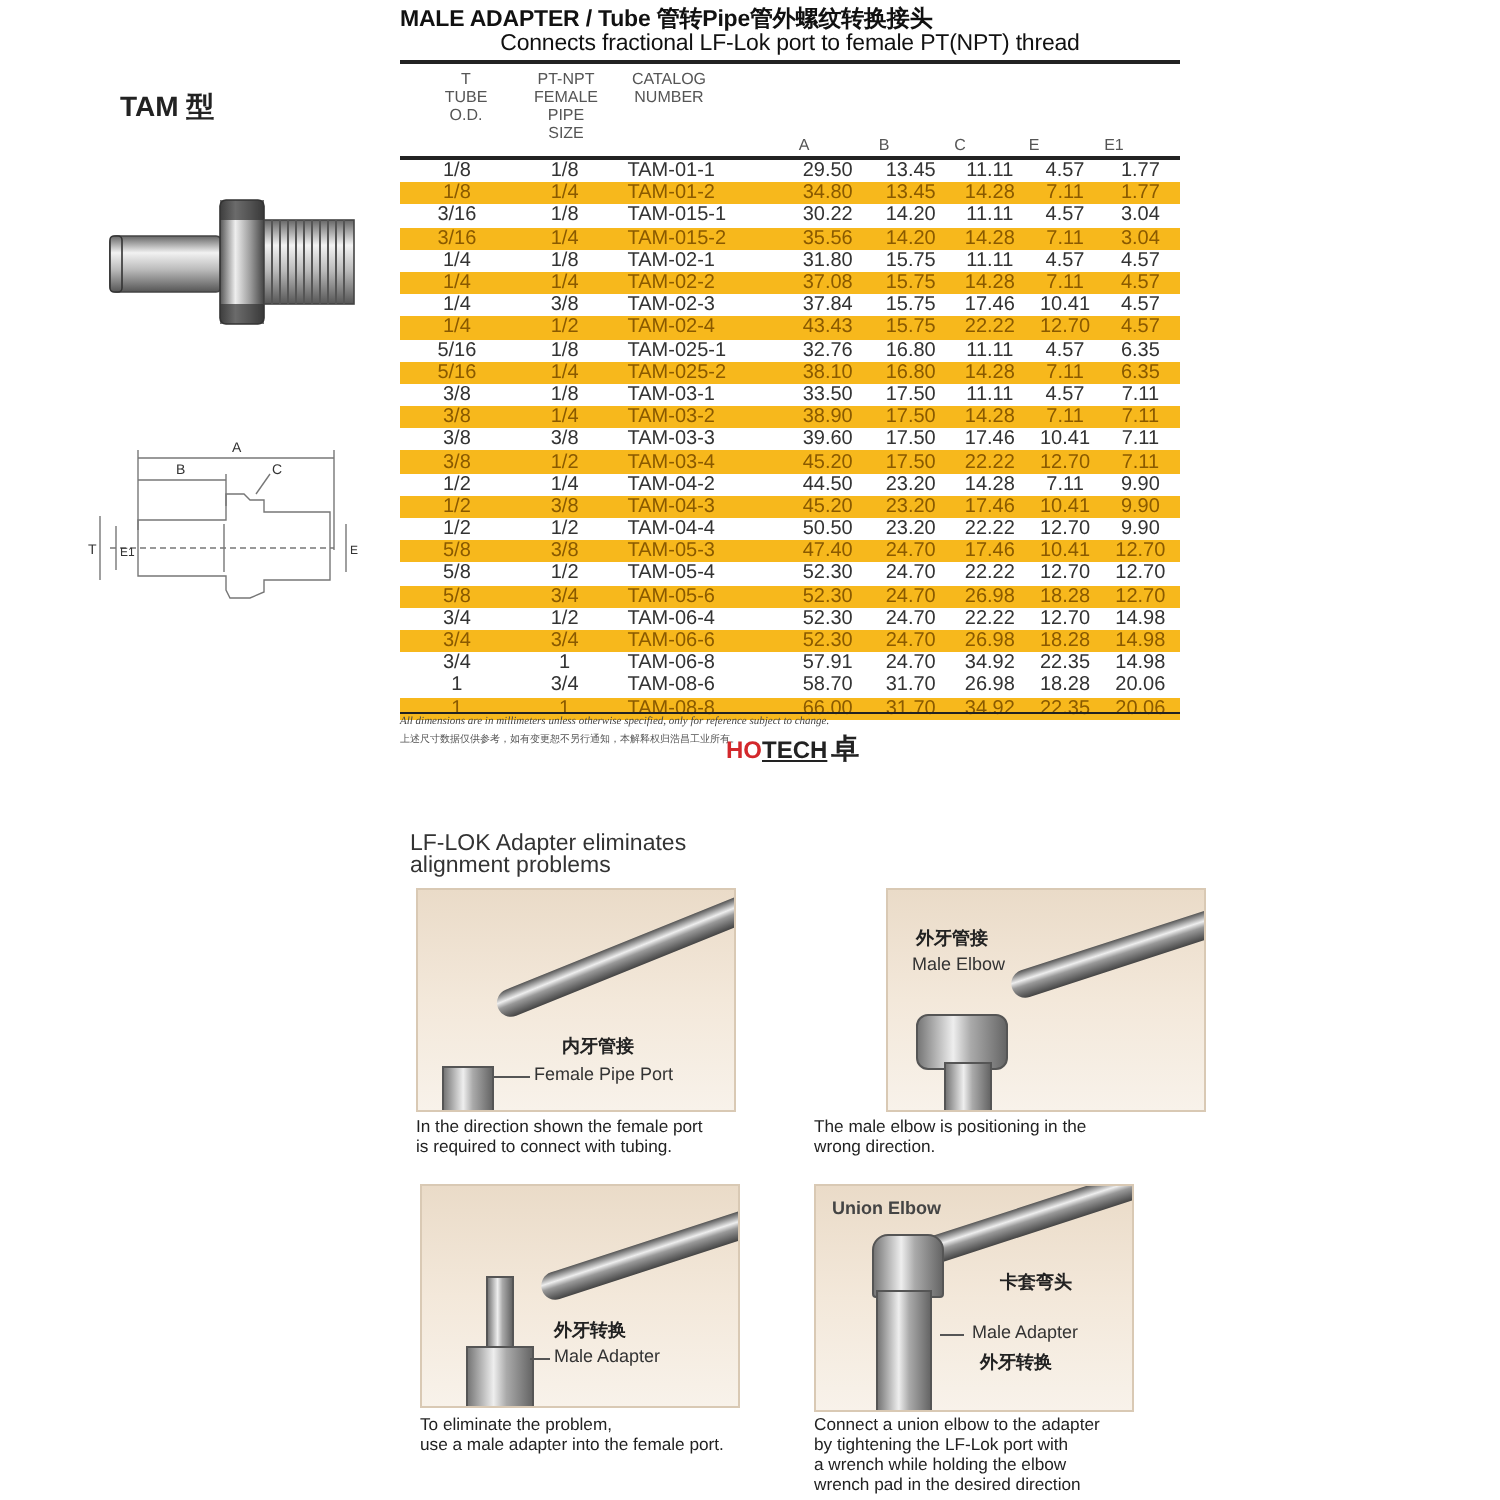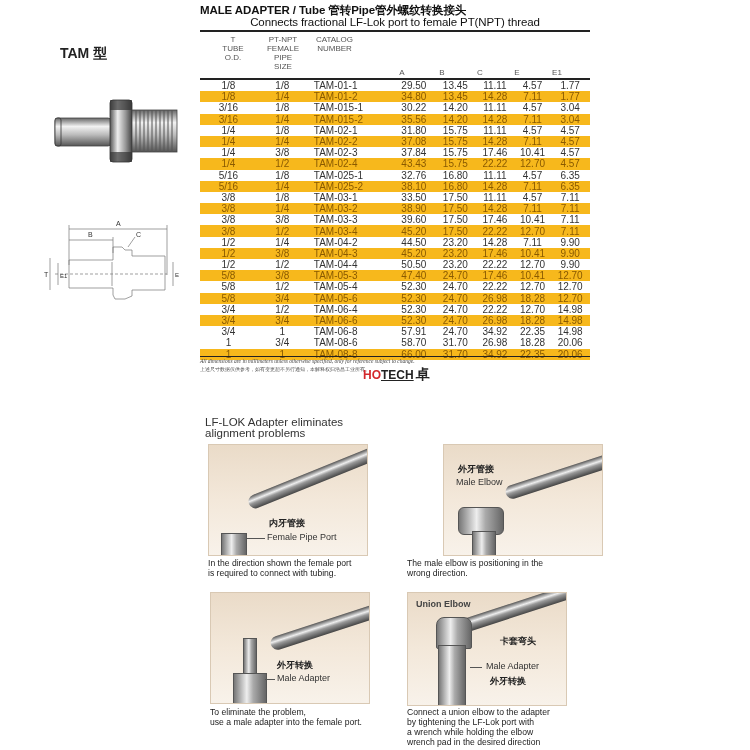--- a/index.html
+++ b/index.html
@@ -412,21 +412,21 @@
 </div>
 
 <div class="section-title">
   <div>LF-LOK Adapter eliminates</div>
   <div>alignment problems</div>
 </div>
 
 <div class="panel p1">
   <div class="tube" style="left:40px; top:52px; width:150px; transform: rotate(-22deg);"></div>
   <div class="part" style="left:12px; top:88px; width:24px; height:28px;"></div>
-  <div class="plabel-cn" style="left:60px; top:72px;">内牙管接</div>
+  <div class="plabel-cn" style="left:72px; top:72px;">内牙管接</div>
   <div class="leader" style="left:38px; top:93px; width:18px;"></div>
   <div class="plabel-en" style="left:58px; top:87px;">Female Pipe Port</div>
 </div>
 <div class="caption" style="left:208px; top:558px;">
   <div>In the direction shown the female port</div>
   <div>is required to connect with tubing.</div>
 </div>
 
 <div class="panel p2">
   <div class="tube" style="left:62px; top:42px; width:120px; transform: rotate(-18deg);"></div>

